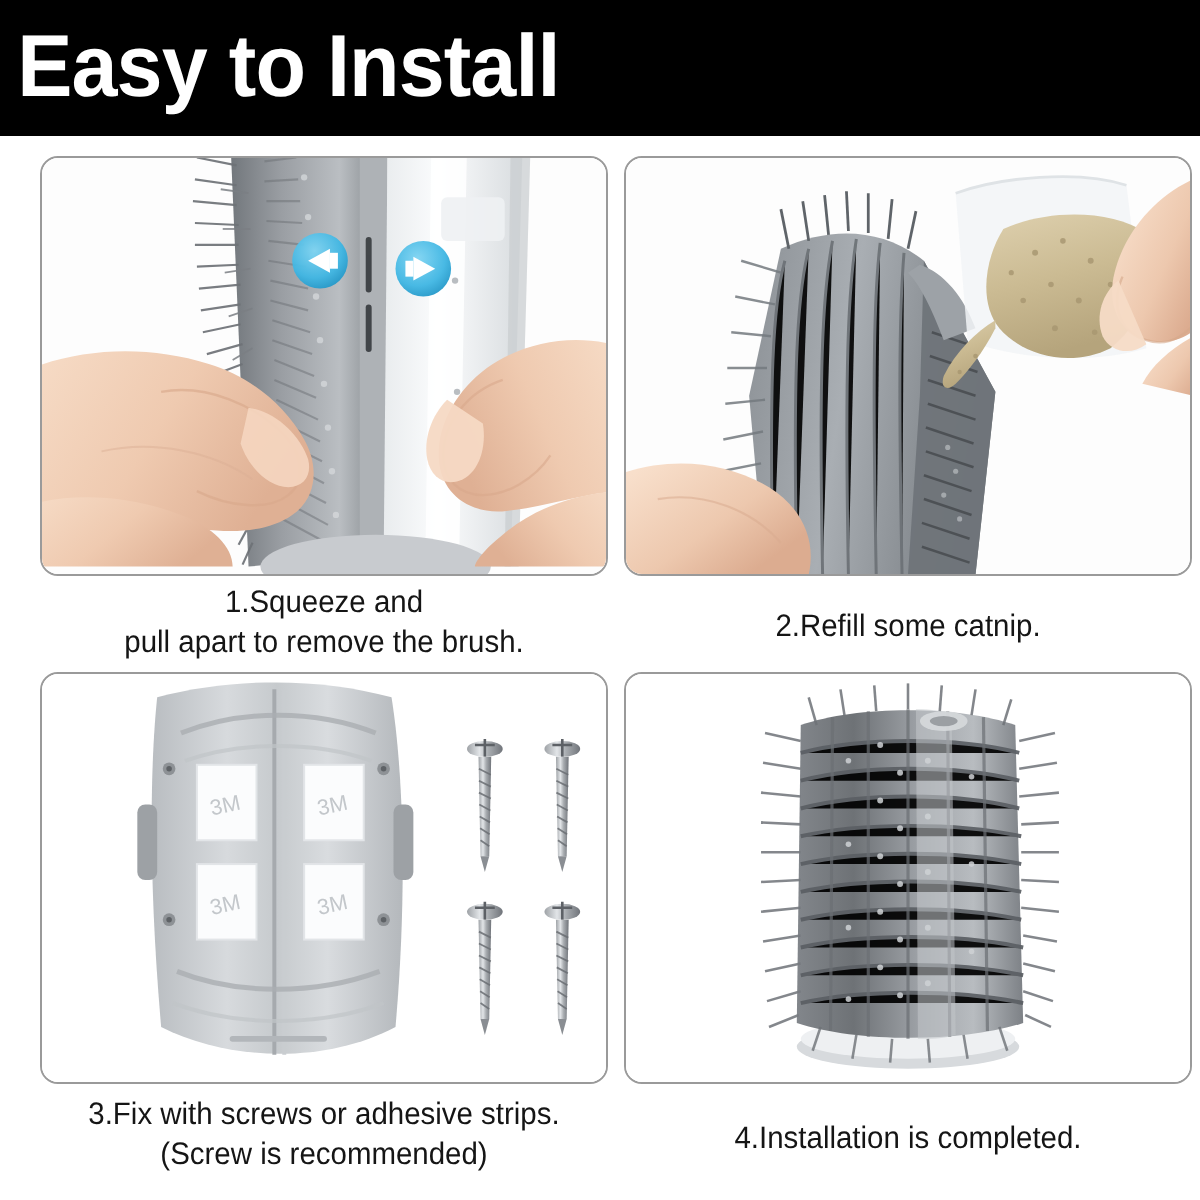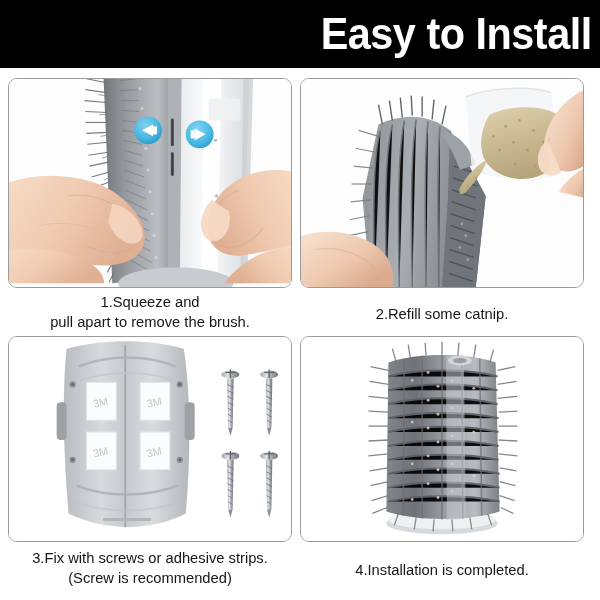--- a/index.html
+++ b/index.html
@@ -25,38 +25,38 @@
   
   .header-banner {
     position: absolute;
     left: 0;
     top: 0;
     width: 600px;
     height: 68px;
     background: #000000;
     display: flex;
     align-items: center;
-    justify-content: flex-end;
+    justify-content: flex-start;
   }
   .header-title {
     color: #ffffff;
     font-family: "Liberation Sans Narrow", "Liberation Sans", sans-serif;
     font-size: 44px;
     font-weight: bold;
     letter-spacing: -0.5px;
     line-height: 1;
     transform: scaleX(0.94);
     transform-origin: center;
     white-space: nowrap;
   }
 
   
   .steps-grid {
     position: absolute;
-    left: 0;
+    left: 12px;
     top: 68px;
     width: 567px;
     height: 532px;
   }
 
   .step-cell {
     position: absolute;
     width: 292px;
   }
   .step-cell.col-left  { left: 8px; }

